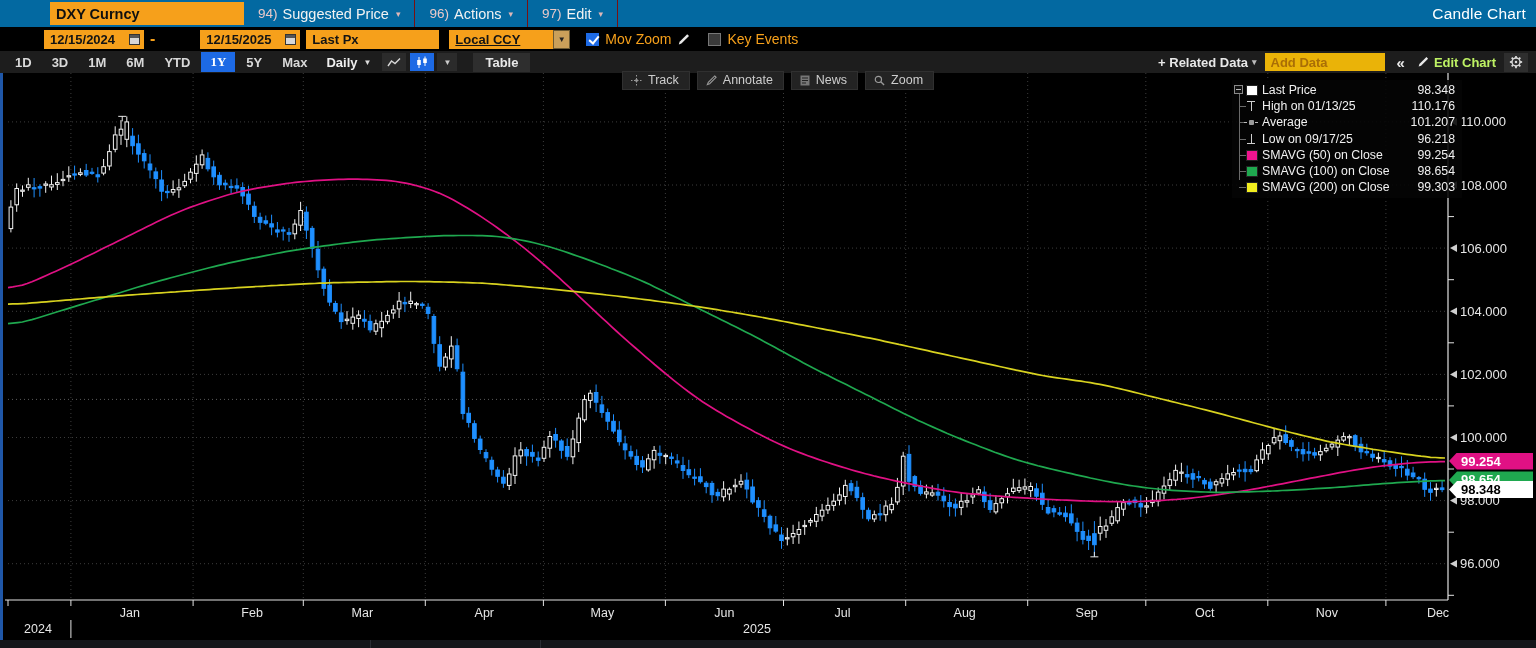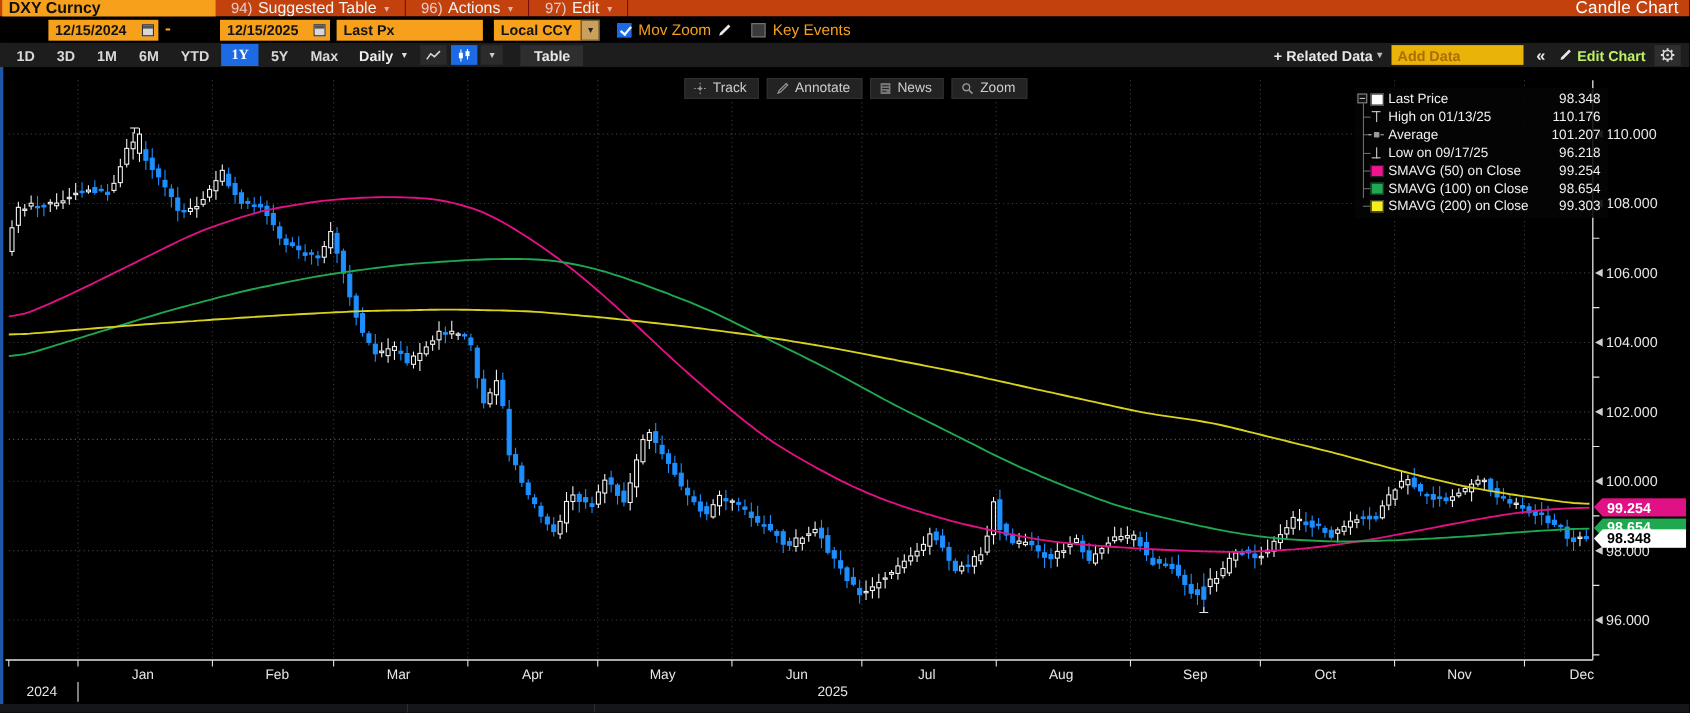--- a/index.html
+++ b/index.html
@@ -1,35 +1,35 @@
 <!DOCTYPE html>
 <html><head>
 <meta charset="utf-8">
 <style>
   * { margin:0; padding:0; box-sizing:border-box; }
   html,body { width:1536px; height:648px; overflow:hidden; background:#000; font-family:"Liberation Sans", sans-serif; }
   #win { position:relative; width:1536px; height:648px; background:#000; }
 
   
-  .menubar { position:relative; z-index:5; height:15px; background:#c2410c; display:flex; align-items:center; }
+  .menubar { position:relative; z-index:5; height:27px; background:#0369a1; display:flex; align-items:center;padding-left:48px; }
   .ticker-box { width:194px; height:23px; margin-left:2px; background:#f6a01b; color:#101010; font-size:14.5px; font-weight:bold; display:flex; align-items:center; padding-left:6px; }
   .menu-item { color:#f2f2f2; font-size:14.5px; padding:0 14px; height:100%; display:flex; align-items:center; gap:5px; border-right:1px solid #7a1010; }
   .menu-item .mnum { color:#e9caca; font-size:13.5px; }
   .menu-item::after { content:"▾"; font-size:9px; color:#e0b7b7; margin-left:2px; }
   .win-title { margin-left:auto; color:#ffffff; font-size:15.5px; padding-right:10px; letter-spacing:.2px; }
 
   
   .setbar { position:relative; z-index:5; height:24px; background:#000; display:flex; align-items:center; gap:6px; padding-left:5px; }
   .amber { background:#f6a01b; color:#141414; font-size:13px; font-weight:bold; height:19px; display:flex; align-items:center; padding:0 4px 0 6px; }
   .datefield { width:100px; justify-content:space-between;margin-left:39px; }
   .cal { width:11px; height:11px; border:1px solid #333; background:#d7d7d7; position:relative; }
   .cal::before { content:""; position:absolute; left:0; right:0; top:0; height:3px; background:#555; }
   .dash { color:#f6a01b; font-weight:bold; }
   .pxfield { width:133px; }
-  .ccyfield { width:79px; }
+  .ccyfield { width:104px;text-decoration:underline; }
   .mini-drop { width:17px; height:19px; background:#caa05a; border:1px solid #6b5a33; color:#222; font-size:8px; display:flex; align-items:center; justify-content:center; }
   .cb { width:13px; height:13px; border:1px solid #777; background:#3a3a3a; position:relative; }
   .cb.checked { background:#1d6ae5; border-color:#1d6ae5; }
   .cb.checked::after { content:""; position:absolute; left:3.5px; top:0.5px; width:4px; height:8px; border:solid #fff; border-width:0 2px 2px 0; transform:rotate(40deg); }
   .amber-label { color:#f6a01b; font-size:14px; }
   .icon-pencil { display:inline-flex; }
 
   
   .rangebar { position:relative; z-index:5; height:22px; background:#1d1d1d; display:flex; align-items:center; padding-left:6px; gap:2px; }
   .rtab { color:#d9d9d9; font-size:13px; font-weight:bold; padding:2px 9px; cursor:default; }
@@ -681,21 +681,21 @@
         <text text-anchor="middle" x="38.0" y="633">2024</text>
         <text text-anchor="middle" x="757.0" y="633">2025</text>
         <line class="tick" x1="70.9" y1="620" x2="70.9" y2="638"></line>
       </svg>
   </div>
 
   <div class="menubar">
     <div class="ticker-box">DXY Curncy</div>
     <div class="menu-item">
       <span class="mnum">94)</span>
-      <span>Suggested Table</span>
+      <span>Suggested Price</span>
     </div>
     <div class="menu-item">
       <span class="mnum">96)</span>
       <span>Actions</span>
     </div>
     <div class="menu-item">
       <span class="mnum">97)</span>
       <span>Edit</span>
     </div>
     <div class="win-title">Candle Chart</div>

